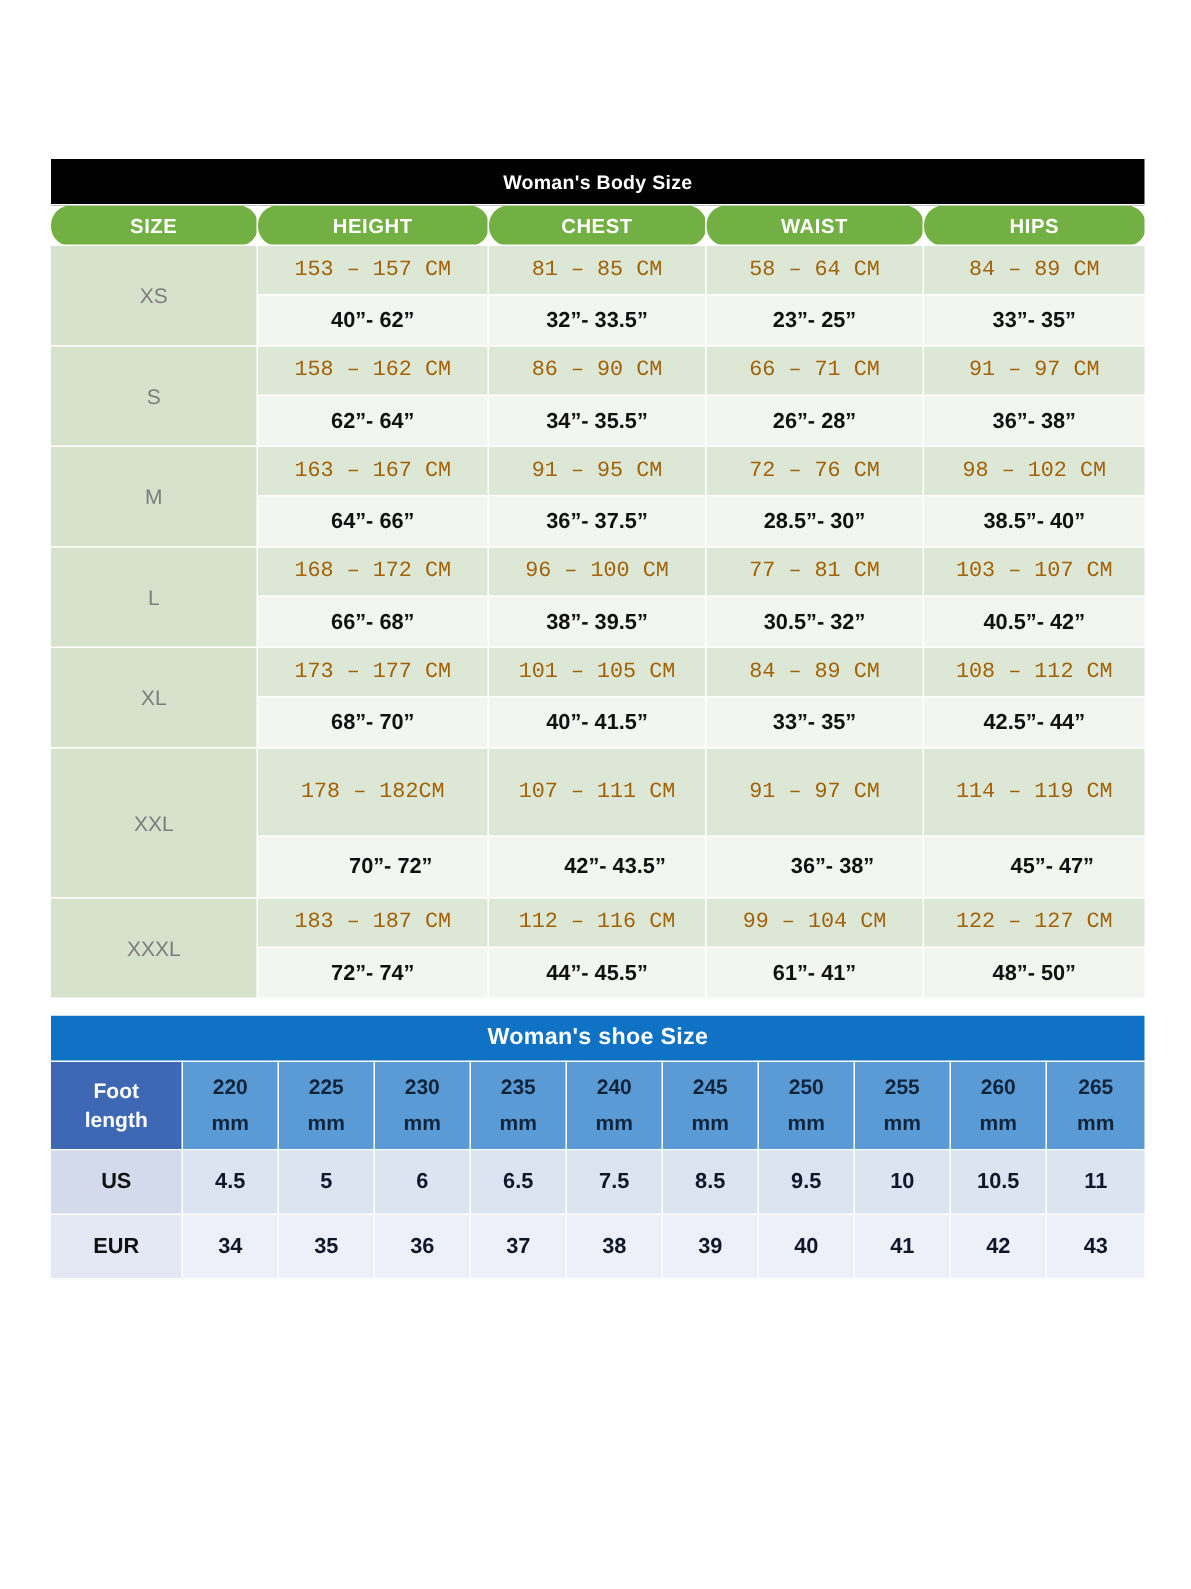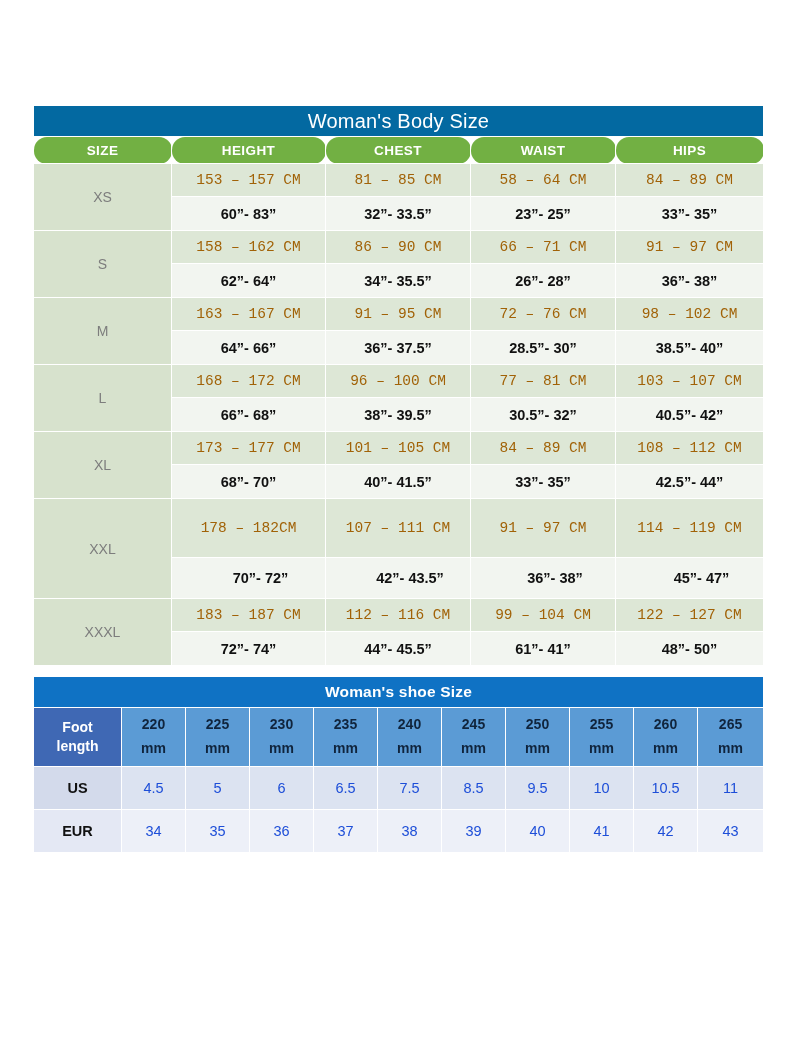--- a/index.html
+++ b/index.html
@@ -32,24 +32,24 @@
   table.size-table th {
     padding: 0;
     margin: 0;
     border: 1px solid #ffffff;
     text-align: center;
     vertical-align: middle;
   }
 
   
   .body-title {
-    background: #0369a1;
+    background: #000000;
     color: #ffffff;
-    font-size: 20px;
-    font-weight: normal;
+    font-size: 13px;
+    font-weight: bold;
     height: 30px;
     letter-spacing: .2px;
   }
   .body-head {
     background: #72B043;
     color: #ffffff;
     font-size: 13.5px;
     font-weight: bold;
     height: 26px;
     letter-spacing: .4px;
@@ -110,23 +110,23 @@
   td.mm-head .mm-num { display: block; }
   td.mm-head .mm-unit { display: block; }
 
   td.row-label {
     color: #111111;
     font-size: 14.5px;
     font-weight: bold;
     height: 42px;
   }
   td.shoe-val {
-    color: #1d4ed8;
+    color: #0f172a;
     font-size: 14.5px;
-    font-weight: normal;
+    font-weight: bold;
     height: 42px;
   }
   tr.shade-a td.row-label { background: #D3DAEB; text-align: center; }
   tr.shade-a td.shoe-val  { background: #DCE3F1; }
   tr.shade-b td.row-label { background: #E4E8F4; }
   tr.shade-b td.shoe-val  { background: #EDF0F8; }
 </style>
 </head>
 <body>
 
@@ -153,21 +153,21 @@
       </tr>
 
       <tr>
         <td class="size-cell" rowspan="2">XS</td>
         <td class="cm-cell">153 – 157 CM</td>
         <td class="cm-cell">81 – 85 CM</td>
         <td class="cm-cell">58 – 64 CM</td>
         <td class="cm-cell">84 – 89 CM</td>
       </tr>
       <tr>
-        <td class="in-cell">60”- 83”</td>
+        <td class="in-cell">40”- 62”</td>
         <td class="in-cell">32”- 33.5”</td>
         <td class="in-cell">23”- 25”</td>
         <td class="in-cell">33”- 35”</td>
       </tr>
 
       <tr>
         <td class="size-cell" rowspan="2">S</td>
         <td class="cm-cell">158 – 162 CM</td>
         <td class="cm-cell">86 – 90 CM</td>
         <td class="cm-cell">66 – 71 CM</td>

